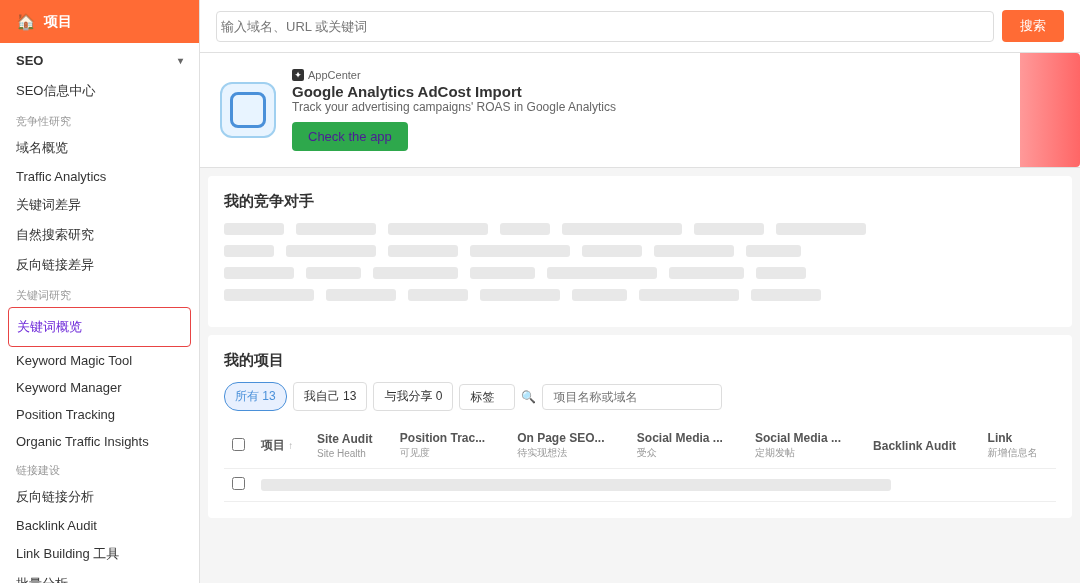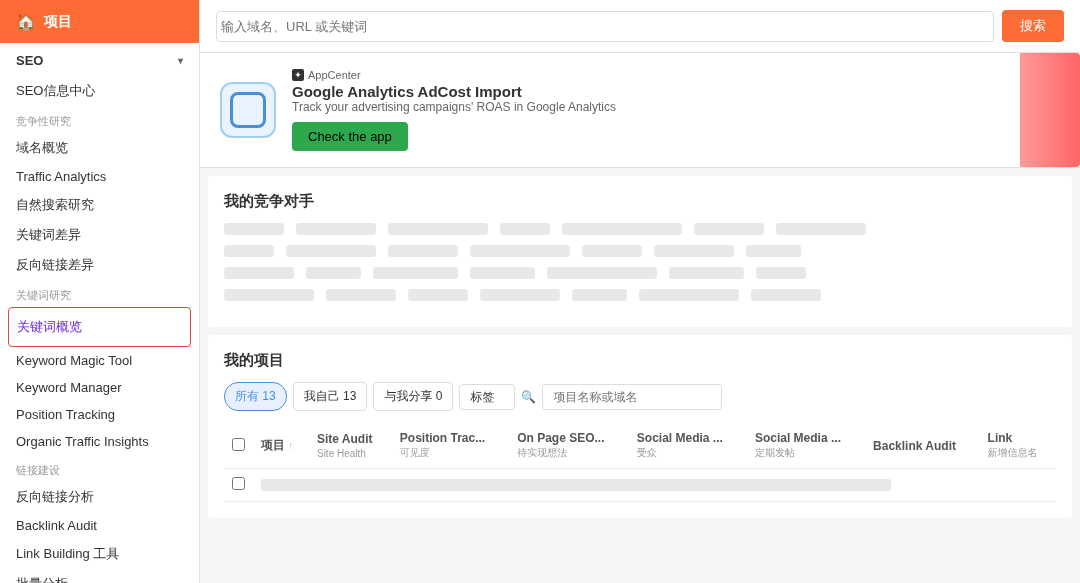--- a/index.html
+++ b/index.html
@@ -174,21 +174,21 @@
     }
 
     .app-desc {
       font-size: 12px;
       color: #666;
       margin-bottom: 8px;
     }
 
     .check-app-btn {
       background: #2ea84c;
-      color: #000000;
+      color: #4c1d95;
       border: none;
       padding: 7px 16px;
       border-radius: 4px;
       cursor: pointer;
       font-size: 13px;
     }
 
     .app-banner-right {
       position: absolute;
       right: 0;
@@ -327,24 +327,24 @@
 
   <div class="sidebar-category">竞争性研究</div>
 
   <div class="sidebar-item">
     <span>域名概览</span>
   </div>
   <div class="sidebar-item">
     <span>Traffic Analytics</span>
   </div>
   <div class="sidebar-item">
+    <span>关键词差异</span>
+  </div>
+  <div class="sidebar-item">
     <span>自然搜索研究</span>
-  </div>
-  <div class="sidebar-item">
-    <span>关键词差异</span>
   </div>
   <div class="sidebar-item">
     <span>反向链接差异</span>
   </div>
 
   <div class="sidebar-category">关键词研究</div>
 
   <div class="sidebar-item active">
     <span>关键词概览</span>
   </div>

